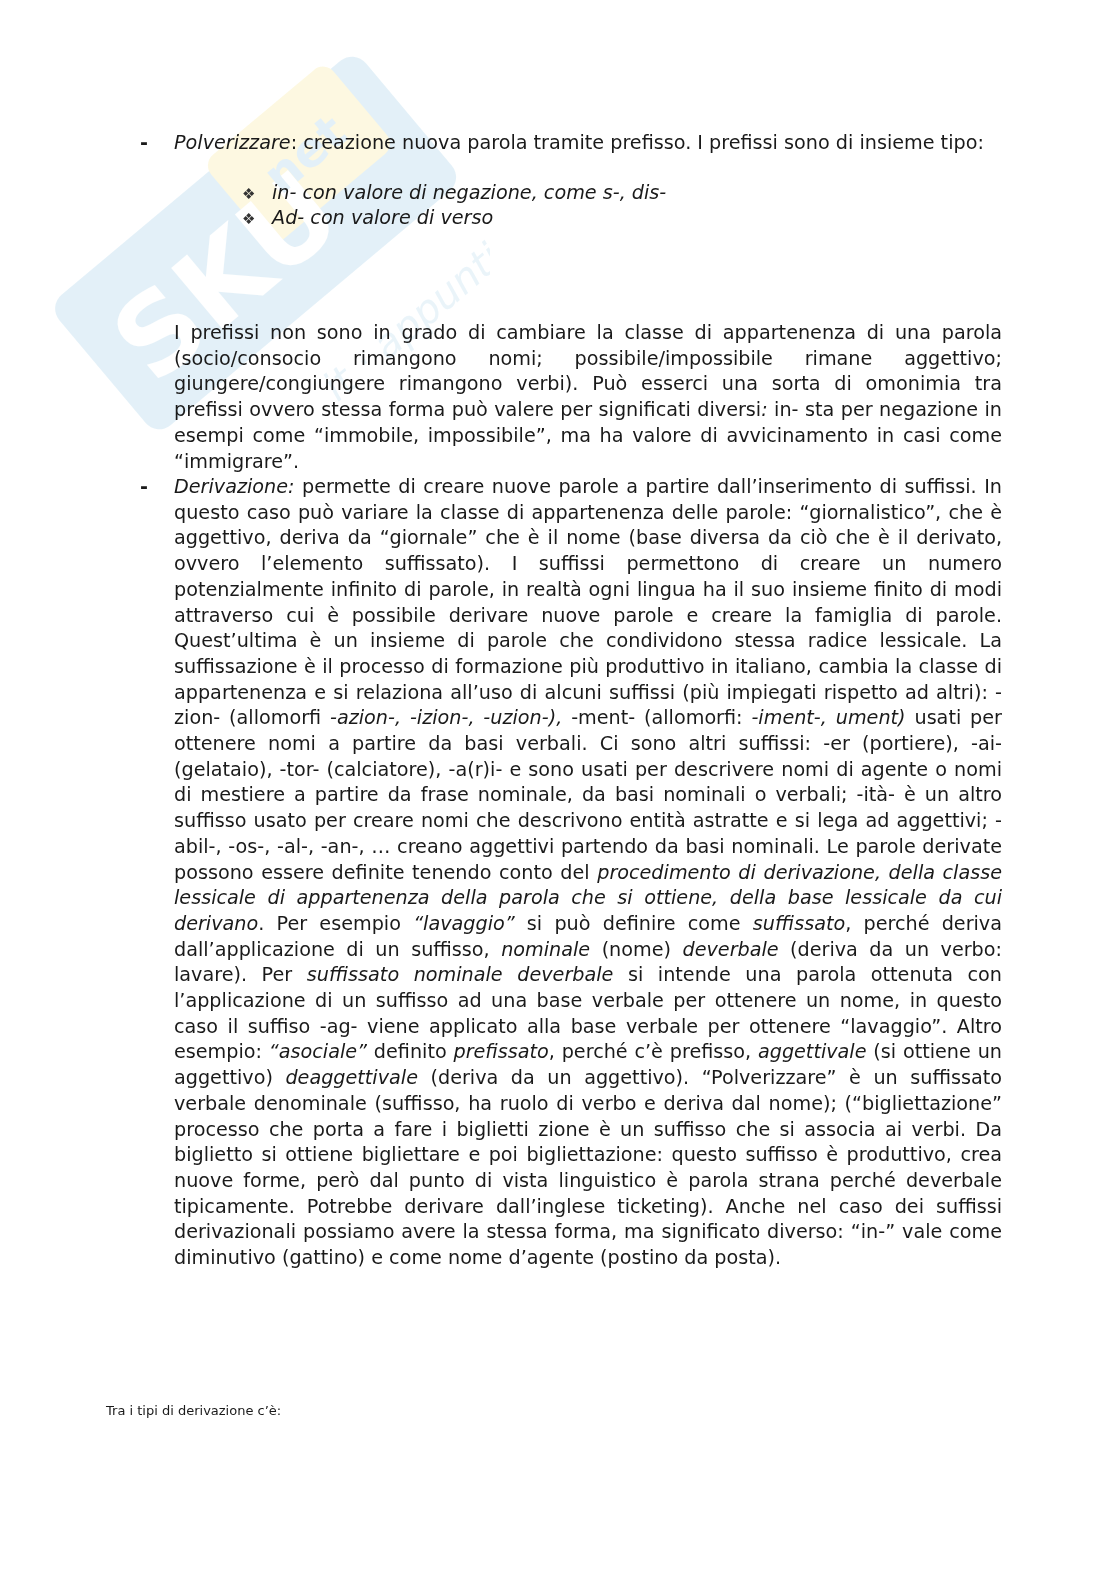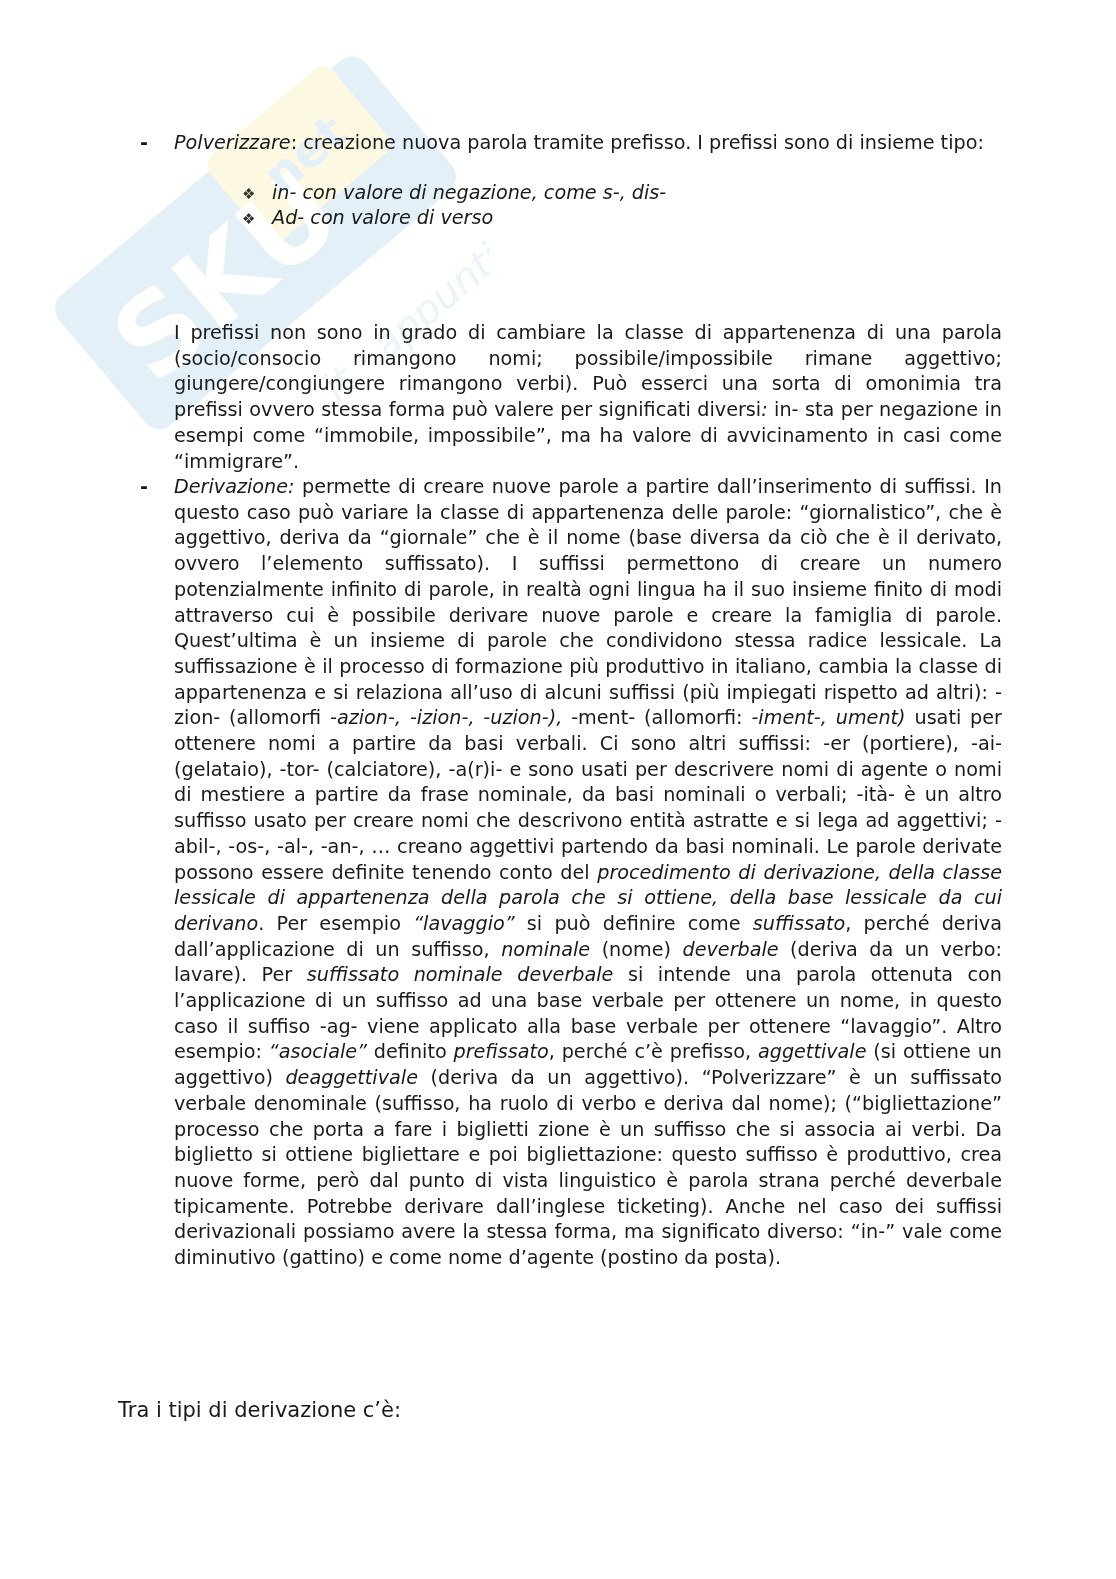--- a/index.html
+++ b/index.html
@@ -25,22 +25,22 @@
     .sublist { position: absolute; left: 210px; margin: 0; padding: 0; list-style: none; }
     .sublist li {
       font-size: 19.2px; line-height: 24px; font-style: italic; white-space: nowrap; margin-left: 32px;
     }
     .sublist .diamond {
       display: inline-block; width: 30px; font-style: normal; font-size: 15px; color: #333;
     }
     .u { text-underline-offset: 3px; }
     .i { font-style: italic; }
     .tail {
-      position: absolute; left: 118px; top: 1398px;
-      font-size: 21px; line-height: 25.7px;
+      position: absolute; left: 106px; top: 1398px;
+      font-size: 13px; line-height: 25.7px;
     }
   </style>
 </head>
 <body>
 
 <svg class="watermark" viewBox="0 0 470 420">
   <g opacity="0.16" transform="rotate(-40 235 210)">
     <rect x="40" y="120" width="400" height="170" rx="18" fill="#5aa9d6"></rect>
     <rect x="250" y="110" width="160" height="110" rx="14" fill="#f3d64a"></rect>
     <text x="70" y="250" font-family="DejaVu Sans, sans-serif" font-weight="bold" font-size="110" fill="#ffffff">SKU</text>

